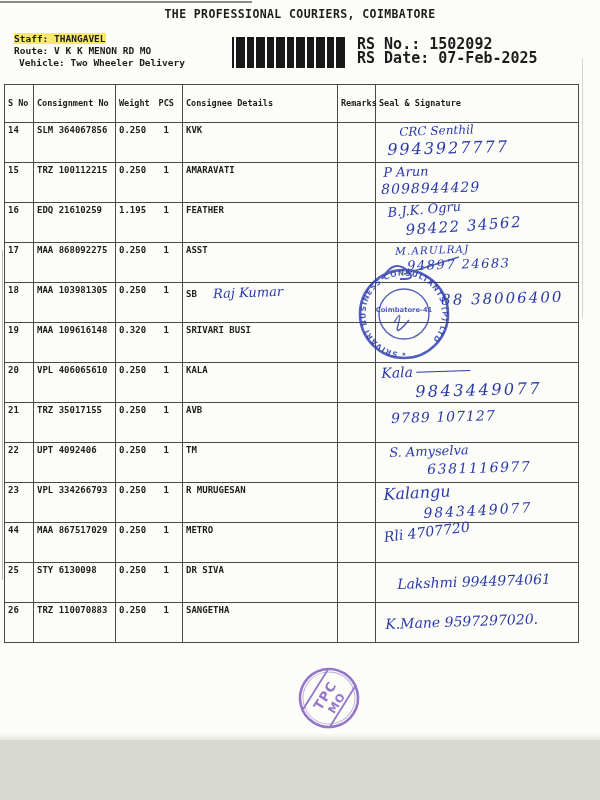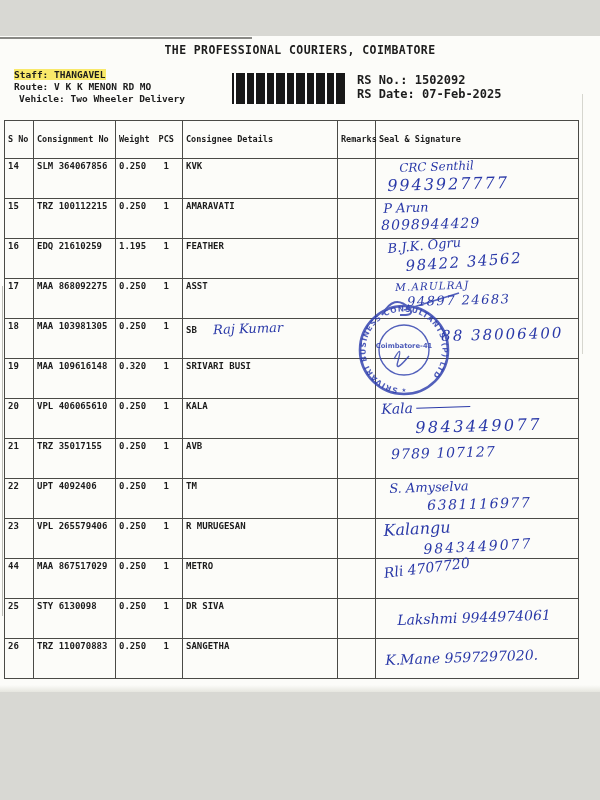--- a/index.html
+++ b/index.html
@@ -1,34 +1,34 @@
 <!DOCTYPE html>
 <html><head>
 <meta charset="utf-8">
 <style>
   html,body { margin:0; padding:0; }
   body { width:600px; height:800px; background:#d8d8d3; }
   .page {
-    position:relative; width:600px; height:656px; background:#fcfcf9;
-    overflow:hidden; font-family:"DejaVu Sans Mono", monospace; color:#1c1c1c;margin-top:36px;
+    position:relative; width:600px; height:740px; background:#fcfcf9;
+    overflow:hidden; font-family:"DejaVu Sans Mono", monospace; color:#1c1c1c;
   }
   
   .top-streak { position:absolute; left:0; top:1px; width:252px; height:2px; background:#63635e; opacity:.75; }
   .left-line  { position:absolute; left:2px; top:250px; width:1px; height:330px; background:#bcbcb6; }
   .right-line { position:absolute; left:582px; top:58px; width:1px; height:260px; background:#d6d6cf; }
   .bottom-shade { position:absolute; left:0; bottom:0; width:600px; height:7px;
     background:linear-gradient(rgba(255,255,255,0), #e6e6df); }
 
   
   .doc-title    { position:absolute; top:7px;  left:0; right:0; text-align:center; font-weight:bold; font-size:11.5px; letter-spacing:.4px; }
   .doc-subtitle { position:absolute; top:21px; left:0; right:0; text-align:center; font-weight:bold; font-size:11.5px; }
   .meta-left  { position:absolute; left:14px; top:33px; font-size:9.5px; font-weight:bold; line-height:11.8px; white-space:nowrap; }
   .meta-left .vehicle-line { padding-left:5px; }
   .hl { background:rgba(247,227,70,.8); }
-  .meta-right { position:absolute; left:357px; top:38px; font-size:12px; font-weight:bold; line-height:13.5px; white-space:nowrap; }
+  .meta-right { position:absolute; left:357px; top:38px; font-size:15px; font-weight:bold; line-height:13.5px; white-space:nowrap; }
   .barcode {
     position:absolute; left:232px; top:37px; width:113px; height:31px; background-color:#fff;
     background-image:
       repeating-linear-gradient(90deg, #181818 0 2px, rgba(0,0,0,0) 2px 5px),
       repeating-linear-gradient(90deg, #181818 0 1px, rgba(0,0,0,0) 1px 4px),
       repeating-linear-gradient(90deg, rgba(0,0,0,0) 0 7px, #181818 7px 10px);
   }
 
   
   table.runsheet { position:absolute; left:4px; top:84px; width:574px; border-collapse:collapse; table-layout:fixed; }
@@ -261,21 +261,21 @@
       </td>
       <td class="c-remarks"></td>
       <td class="c-sig">
         <div class="hand sig1">S. Amyselva</div>
         <div class="hand sig2">6381116977</div>
       </td>
     </tr>
 
     <tr class="data-row row-23">
       <td class="c-sno">23</td>
-      <td class="c-cons">VPL 265579406</td>
+      <td class="c-cons">VPL 334266793</td>
       <td class="c-weight">0.250</td>
       <td class="c-pcs">1</td>
       <td class="c-consignee">
         <span>R MURUGESAN</span><span class="hand consignee-hand"></span>
       </td>
       <td class="c-remarks"></td>
       <td class="c-sig">
         <div class="hand sig1">Kalangu</div>
         <div class="hand sig2">9843449077</div>
       </td>

